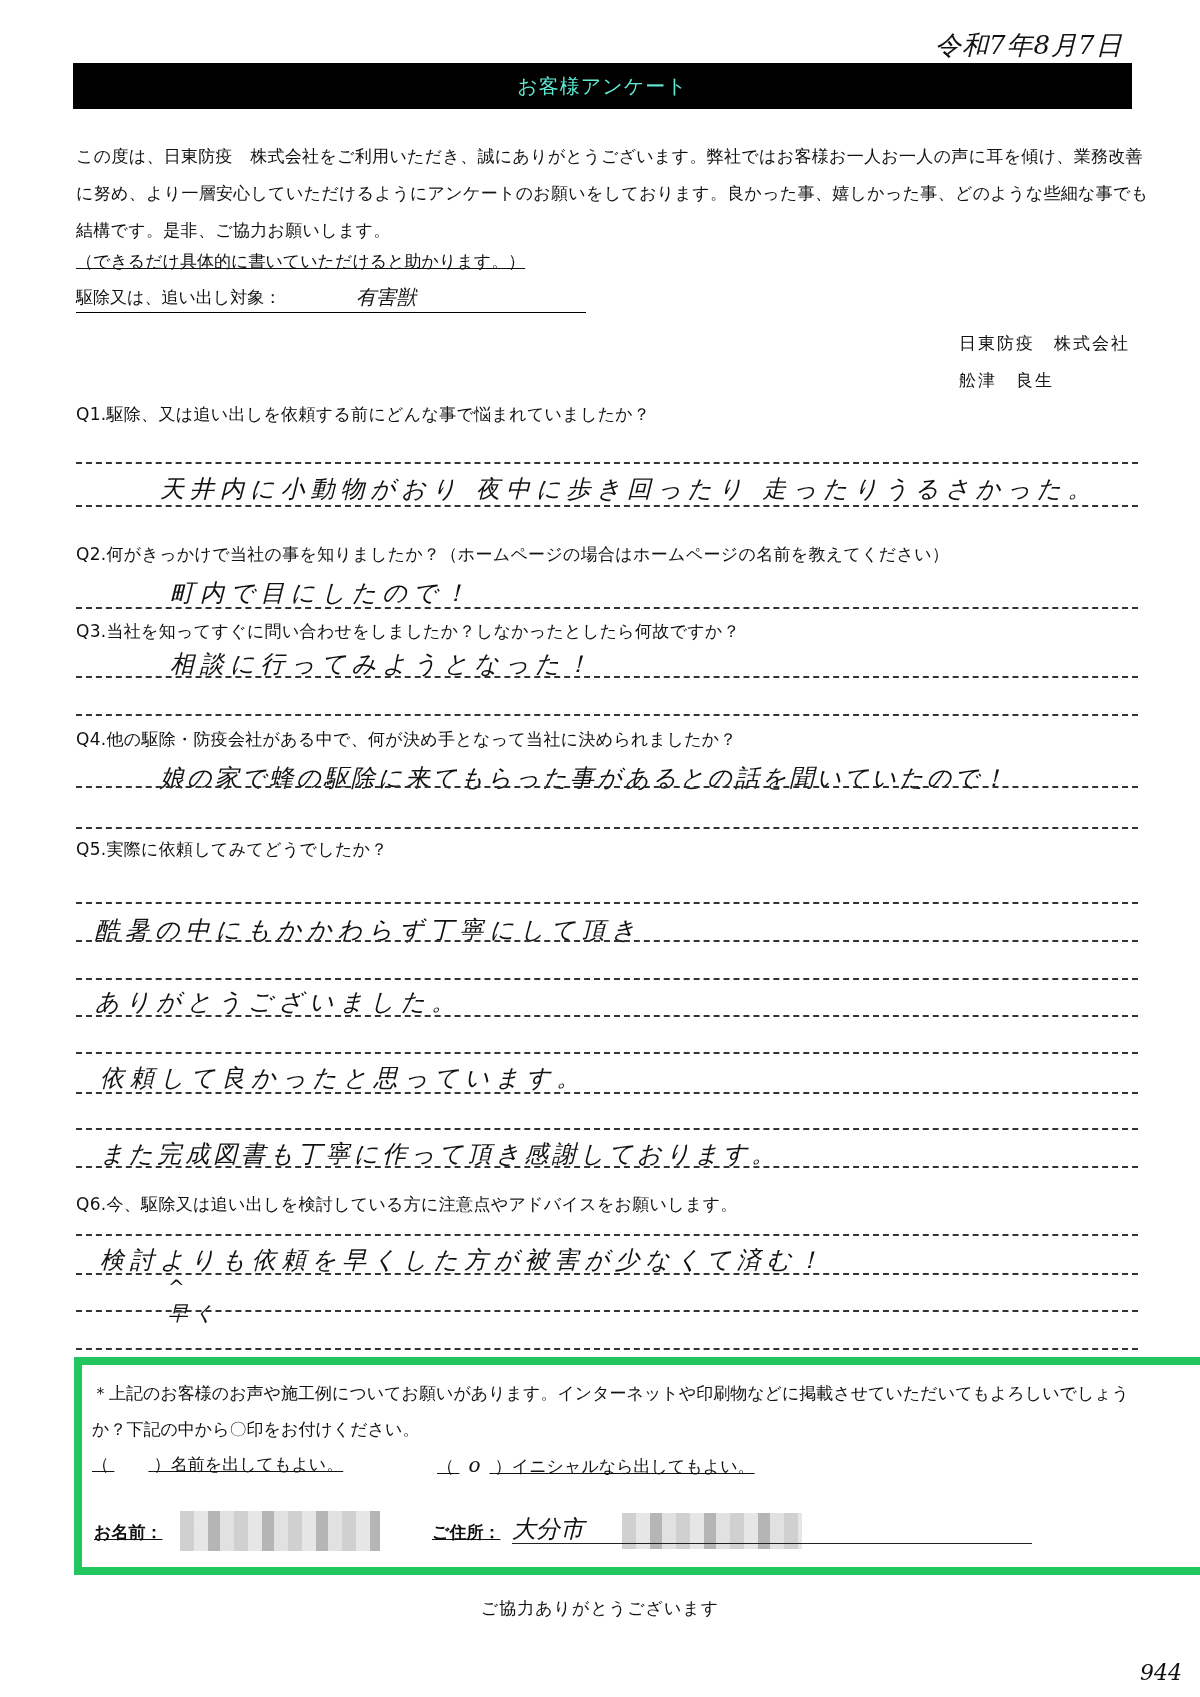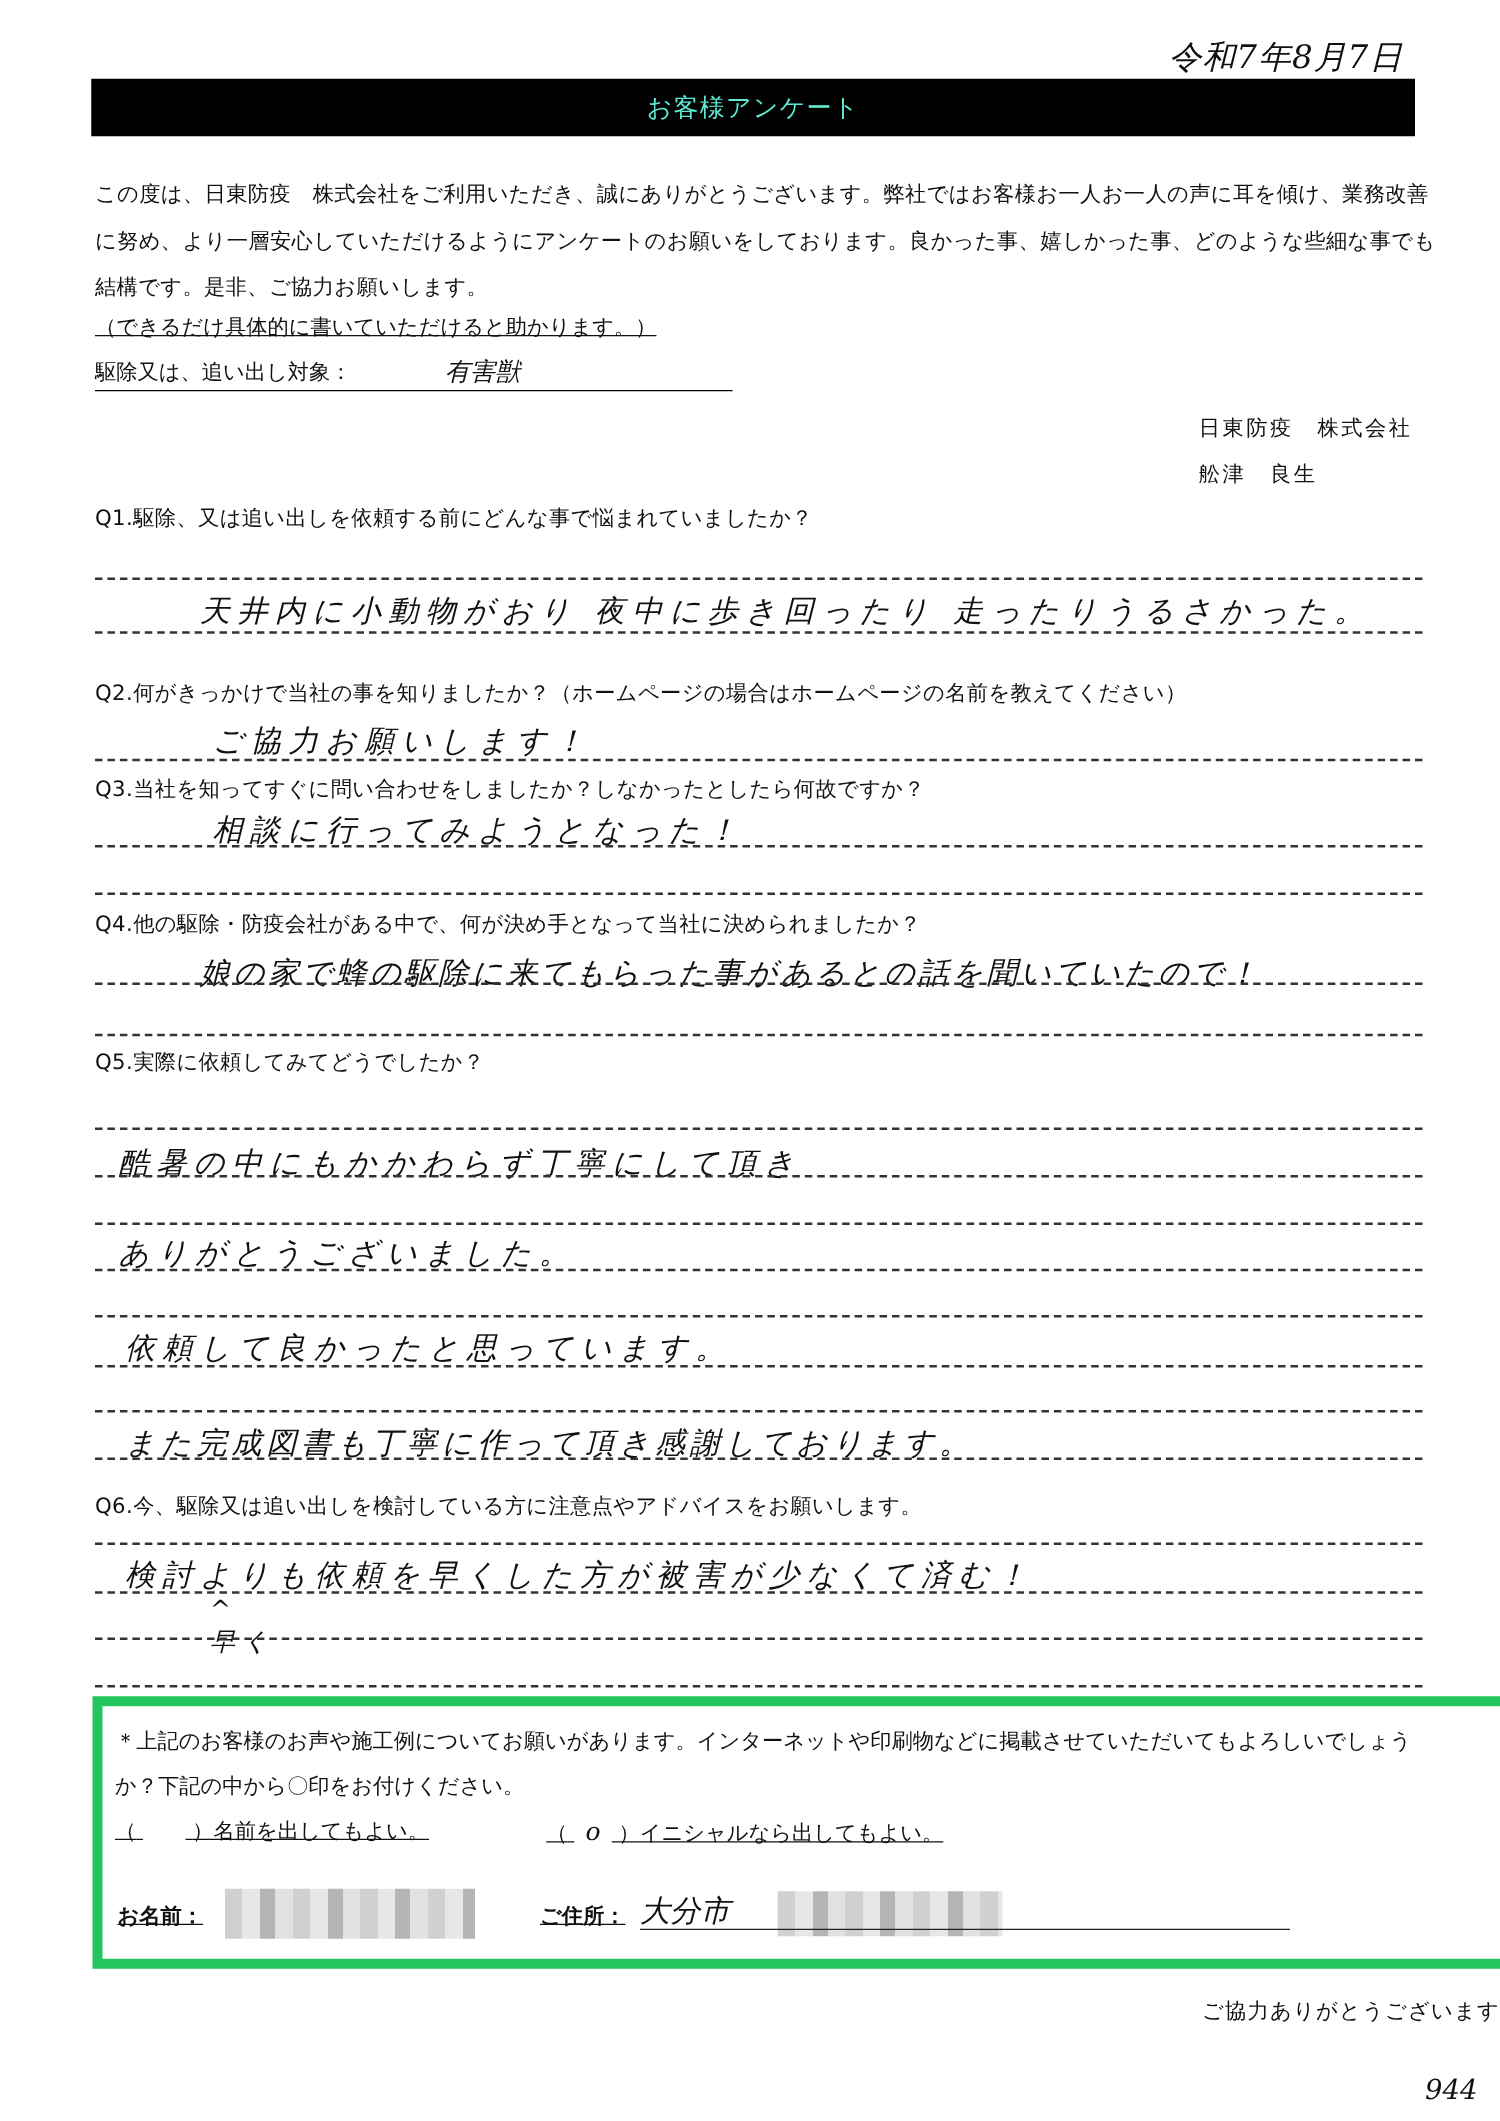--- a/index.html
+++ b/index.html
@@ -19,21 +19,21 @@
   .dash { left: 76px; width: 1062px; height: 0; border-top: 2px dashed #333; }
   .ans { font-size: 24px; font-family: "DejaVu Serif", serif; font-style: italic; letter-spacing: 6px; color: #111; white-space: nowrap; }
   .box { left: 74px; top: 1357px; width: 1197px; height: 218px; border: 8px solid #22c55e; box-sizing: border-box; }
   .box-text { position: absolute; left: 10px; top: 10px; width: 1040px; font-size: 17px; line-height: 36px; }
   .opt { position: absolute; top: 88px; font-size: 17px; text-decoration: underline; }
   .opt-mark { font-family: "DejaVu Serif", serif; font-style: italic; font-size: 20px; }
   .field-label { position: absolute; font-size: 17px; text-decoration: underline; font-weight: bold; }
   .blur { position: absolute; background: repeating-linear-gradient(90deg, #c8c8c8 0 14px, #e2e2e2 14px 28px, #a8a8a8 28px 40px, #dcdcdc 40px 54px); opacity: 0.85; }
   .addr-line { position: absolute; height: 0; border-top: 1.5px solid #222; }
   .addr-hand { position: absolute; font-size: 24px; font-family: "DejaVu Serif", serif; font-style: italic; }
-  .thanks { left: 0; width: 1200px; top: 1597px; text-align: right; font-size: 17px; letter-spacing: 1px; }
+  .thanks { left: 0; width: 1200px; top: 1597px; text-align: center; font-size: 17px; letter-spacing: 1px; }
   .pageno { left: 1140px; top: 1660px; font-size: 22px; font-family: "DejaVu Serif", serif; font-style: italic; }
 </style>
 </head>
 <body>
 
 <div class="abs date">令和7年8月7日</div>
 <div class="abs title-bar">
   <span>お客様アンケート</span>
 </div>
 
@@ -48,21 +48,21 @@
   <div>日東防疫　株式会社</div>
   <div>舩津　良生</div>
 </div>
 
 <div class="abs q" style="top:403px">Q1.駆除、又は追い出しを依頼する前にどんな事で悩まれていましたか？</div>
 <div class="abs dash" style="top:462px"></div>
 <div class="abs ans" style="left:160px; top:473px">天井内に小動物がおり 夜中に歩き回ったり 走ったりうるさかった。</div>
 <div class="abs dash" style="top:505px"></div>
 
 <div class="abs q" style="top:543px">Q2.何がきっかけで当社の事を知りましたか？（ホームページの場合はホームページの名前を教えてください）</div>
-<div class="abs ans" style="left:170px; top:577px">ご協力お願いします！</div>
+<div class="abs ans" style="left:170px; top:577px">町内で目にしたので！</div>
 <div class="abs dash" style="top:607px"></div>
 
 <div class="abs q" style="top:620px">Q3.当社を知ってすぐに問い合わせをしましたか？しなかったとしたら何故ですか？</div>
 <div class="abs ans" style="left:170px; top:648px">相談に行ってみようとなった！</div>
 <div class="abs dash" style="top:676px"></div>
 
 <div class="abs dash" style="top:714px"></div>
 <div class="abs q" style="top:728px">Q4.他の駆除・防疫会社がある中で、何が決め手となって当社に決められましたか？</div>
 <div class="abs ans" style="left:160px; top:762px; letter-spacing:3px">娘の家で蜂の駆除に来てもらった事があるとの話を聞いていたので！</div>
 <div class="abs dash" style="top:786px"></div>

